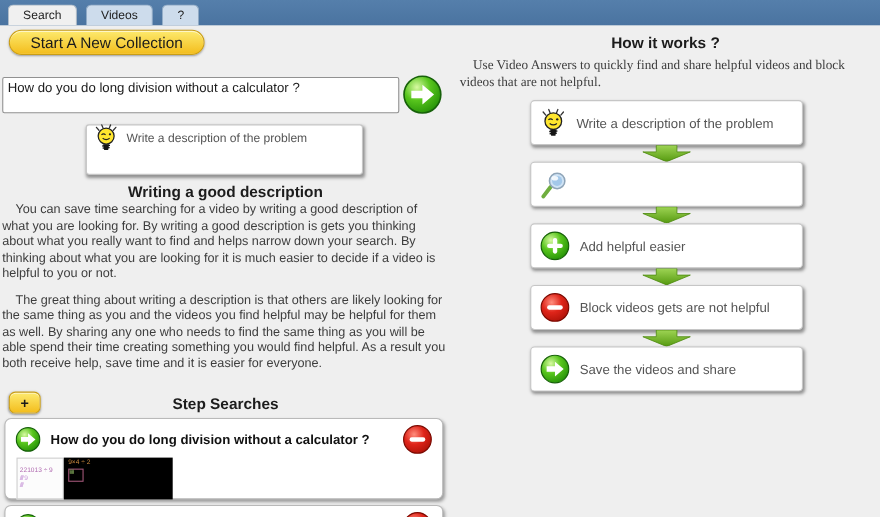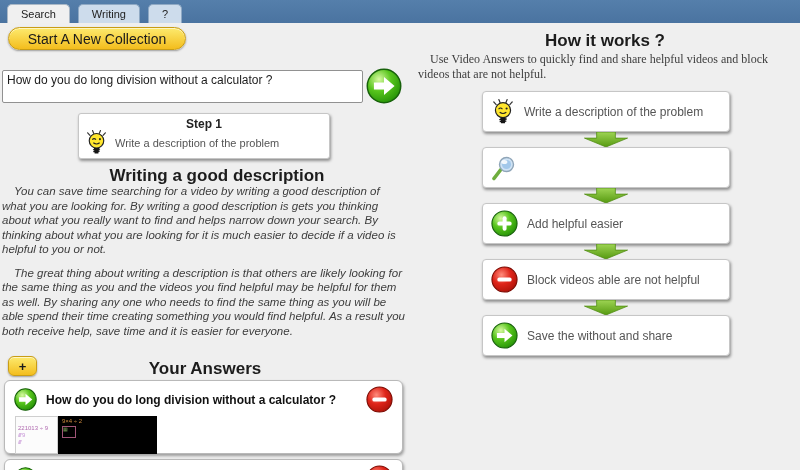--- a/index.html
+++ b/index.html
@@ -35,21 +35,21 @@
   }
   .start-btn {
     position:absolute; left:8px; top:4px; width:178px; height:23px;
     border-radius:12px; font-size:14px;
   }
   .plus-btn {
     position:absolute; left:8px; top:333px; width:29px; height:20px;
     border-radius:6px; font-size:13px; font-weight:bold;
   }
 
-  h2.center { text-align:center; font-size:17px; font-weight:bold; color:#1c1c1c; }
+  h2.center { text-align:center; font-size:14px; font-weight:bold; color:#1c1c1c; }
 
   .search-heading { position:absolute; left:0; top:32px; width:368px; }
 
   .search-input {
     position:absolute; left:2px; top:47px; width:361px; height:33px;
     border:1px solid #919191; background:#fff; resize:none; outline:none;
     font-family:inherit; font-size:12px; color:#1c1c1c; padding:2px 4px;
     border-radius:2px;
   }
   .go-btn {
@@ -60,23 +60,23 @@
   
   .step-card {
     position:absolute; left:78px; top:90px; width:252px; height:46px;
     background:#fff; border:1px solid #c6c6c6; border-radius:3px;
     box-shadow:1px 2px 3px rgba(0,0,0,.4);
   }
   .step-title { text-align:center; font-size:12px; font-weight:bold; margin-top:3px; }
   .step-row { display:flex; align-items:center; padding:0 6px; margin-top:-2px; }
   .step-row .txt { font-size:11px; color:#555; margin-left:7px; }
 
-  .desc-heading { position:absolute; left:12px; top:143px; width:410px; }
-
-  .paragraphs { position:absolute; left:2px; top:161px; width:403px;font-style:italic; }
+  .desc-heading { position:absolute; left:0; top:143px; width:410px; }
+
+  .paragraphs { position:absolute; left:2px; top:161px; width:403px; }
   .paragraphs p {
     font-size:11.5px; line-height:14.5px; color:#3d3d3d; text-indent:12px;
     margin-bottom:9px;
   }
 
   
   .searches-heading { position:absolute; left:0; top:336px; width:410px; }
 
   .search-item {
     position:absolute; left:4px; width:399px;
@@ -139,42 +139,41 @@
     </radialGradient>
     <linearGradient id="gArrow" x1="0" y1="0" x2="0" y2="1">
       <stop offset="0%" stop-color="#9ed454"></stop>
         <stop offset="100%" stop-color="#569a10"></stop>
     </linearGradient>
   </defs>
 </svg>
 
 <header class="topbar">
   <div class="tab active">Search</div>
-  <div class="tab">Writing</div>
+  <div class="tab">Videos</div>
   <div class="tab">?</div>
 </header>
 
 <section class="left-panel">
 
   <button class="btn-yellow start-btn">Start A New Collection</button>
 
 
   <textarea class="search-input" spellcheck="false" style="">How do you do long division without a calculator ?</textarea>
 
   <button class="go-btn" title="Search">
     <span>
       <svg class="ico" width="36" height="36" viewBox="0 0 34 34">
           <circle cx="17" cy="17" r="15.8" fill="url(#gGreen)" stroke="#17610a" stroke-width="1.4"></circle>
           <path d="M7.5 13.8 h9.5 V8.6 l10 8.4 -10 8.4 v-5.2 H7.5 z" fill="#fff"></path>
         </svg>
     </span>
   </button>
 
   <div class="step-card">
-    <div class="step-title">Step 1</div>
     <div class="step-row">
       <span>
         <svg class="ico" width="23" height="27" viewBox="0 0 26 30">
           <g stroke="#333" stroke-width="1.3" stroke-linecap="round">
             <line x1="3" y1="4" x2="5.6" y2="7"></line>
               <line x1="23" y1="4" x2="20.4" y2="7"></line>
             <line x1="8.5" y1="1.5" x2="9.8" y2="4.6"></line>
               <line x1="17.5" y1="1.5" x2="16.2" y2="4.6"></line>
           </g>
           <circle cx="13" cy="13" r="8.2" fill="#ffe62e" stroke="#222" stroke-width="1.3"></circle>
@@ -191,21 +190,21 @@
   </div>
 
   <h2 class="center desc-heading">Writing a good description</h2>
 
   <div class="paragraphs">
     <p>You can save time searching for a video by writing a good description of what you are looking for. By writing a good description is gets you thinking about what you really want to find and helps narrow down your search. By thinking about what you are looking for it is much easier to decide if a video is helpful to you or not.</p>
     <p>The great thing about writing a description is that others are likely looking for the same thing as you and the videos you find helpful may be helpful for them as well. By sharing any one who needs to find the same thing as you will be able spend their time creating something you would find helpful. As a result you both receive help, save time and it is easier for everyone.</p>
   </div>
 
   <button class="btn-yellow plus-btn">+</button>
-  <h2 class="center searches-heading">Your Answers</h2>
+  <h2 class="center searches-heading">Step Searches</h2>
 
   <div class="search-item first">
     <div class="item-head">
       <span>
         <svg class="ico" width="23" height="23" viewBox="0 0 34 34">
             <circle cx="17" cy="17" r="15.8" fill="url(#gGreen)" stroke="#17610a" stroke-width="1.6"></circle>
             <path d="M7.5 13.8 h9.5 V8.6 l10 8.4 -10 8.4 v-5.2 H7.5 z" fill="#fff"></path>
           </svg>
       </span>
       <span class="item-title">How do you do long division without a calculator ?</span>
@@ -311,31 +310,31 @@
         <path d="M13 0 h20 v6.5 h13 L23 16 0 6.5 h13 z" fill="url(#gArrow)" stroke="#4e8a10" stroke-width="0.8"></path>
       </svg>
 
     <div class="flow-card">
       <span>
         <svg class="ico" width="27" height="27" viewBox="0 0 34 34">
             <circle cx="17" cy="17" r="15.8" fill="url(#gRed)" stroke="#7c0a02" stroke-width="1.4"></circle>
             <rect x="8" y="14.6" width="18" height="5" rx="2.4" fill="#fff"></rect>
           </svg>
       </span>
-      <span class="lbl">Block videos able are not helpful</span>
+      <span class="lbl">Block videos gets are not helpful</span>
     </div>
 
     <svg class="flow-arrow" width="46" height="15" viewBox="0 0 46 16">
         <path d="M13 0 h20 v6.5 h13 L23 16 0 6.5 h13 z" fill="url(#gArrow)" stroke="#4e8a10" stroke-width="0.8"></path>
       </svg>
 
     <div class="flow-card">
       <span>
         <svg class="ico" width="27" height="27" viewBox="0 0 34 34">
             <circle cx="17" cy="17" r="15.8" fill="url(#gGreen)" stroke="#17610a" stroke-width="1.4"></circle>
             <path d="M7.5 13.8 h9.5 V8.6 l10 8.4 -10 8.4 v-5.2 H7.5 z" fill="#fff"></path>
           </svg>
       </span>
-      <span class="lbl">Save the without and share</span>
+      <span class="lbl">Save the videos and share</span>
     </div>
 
   </div>
 </section>
 
 </body></html>

